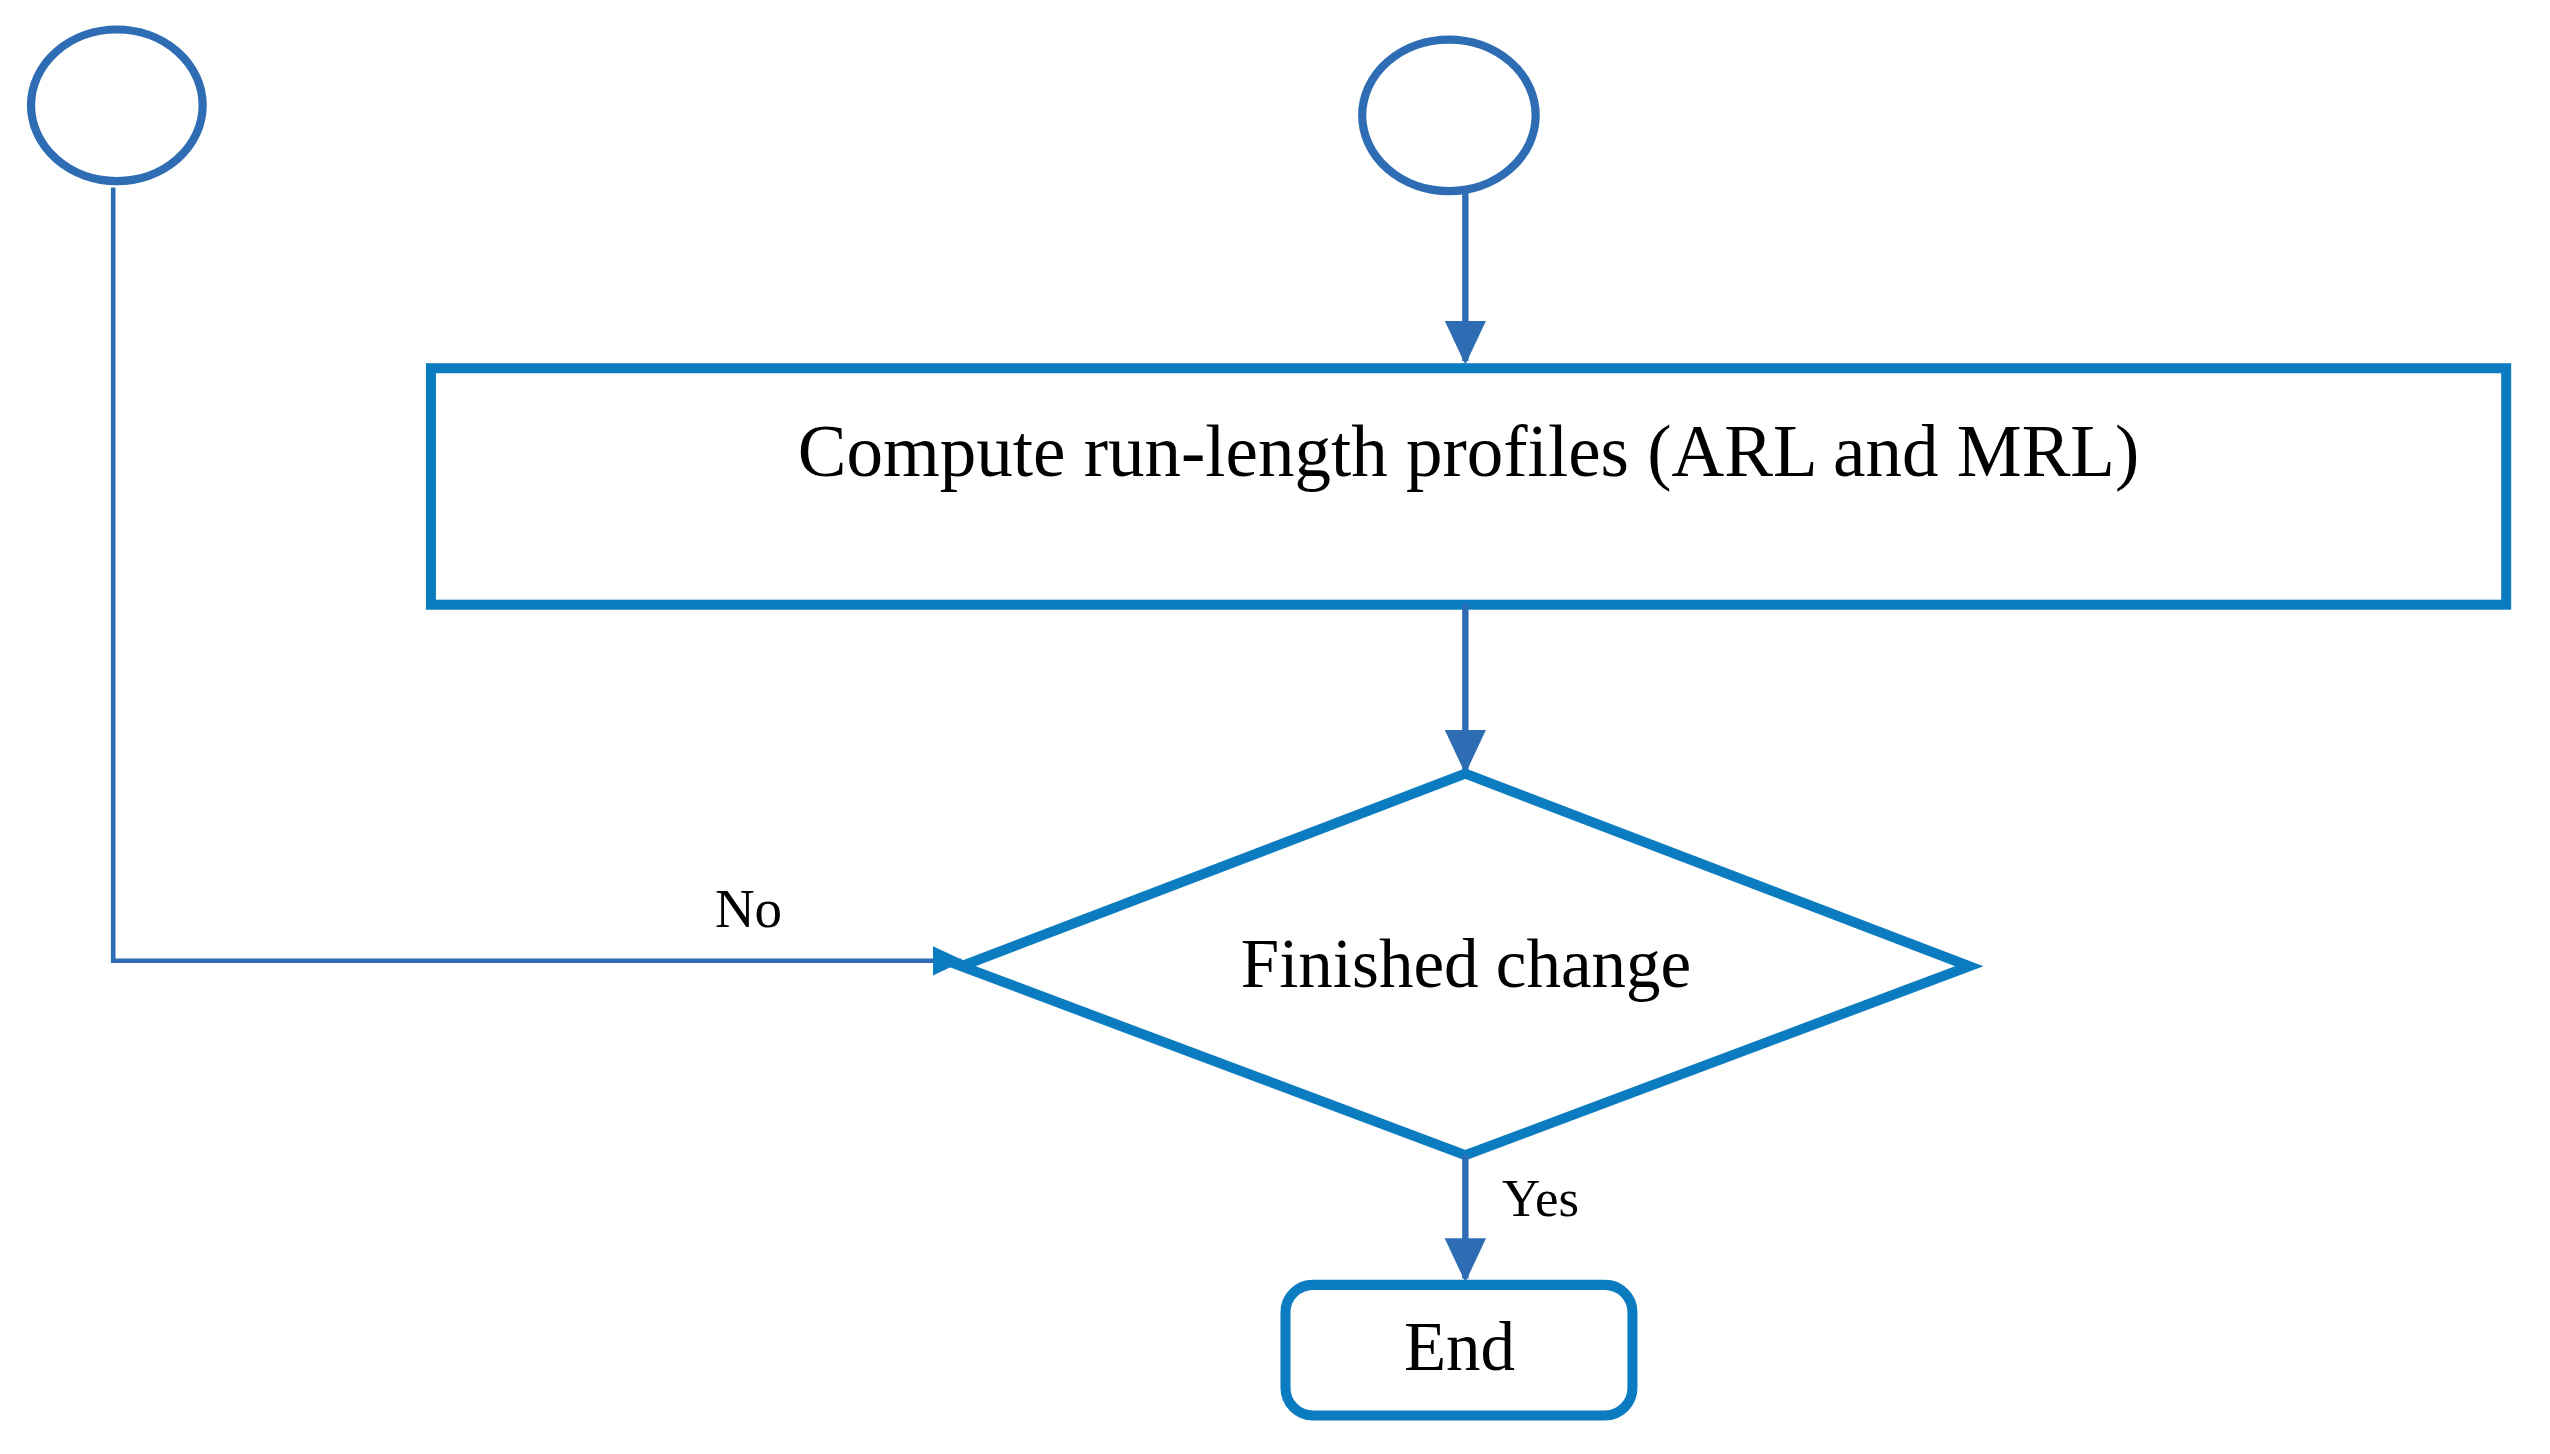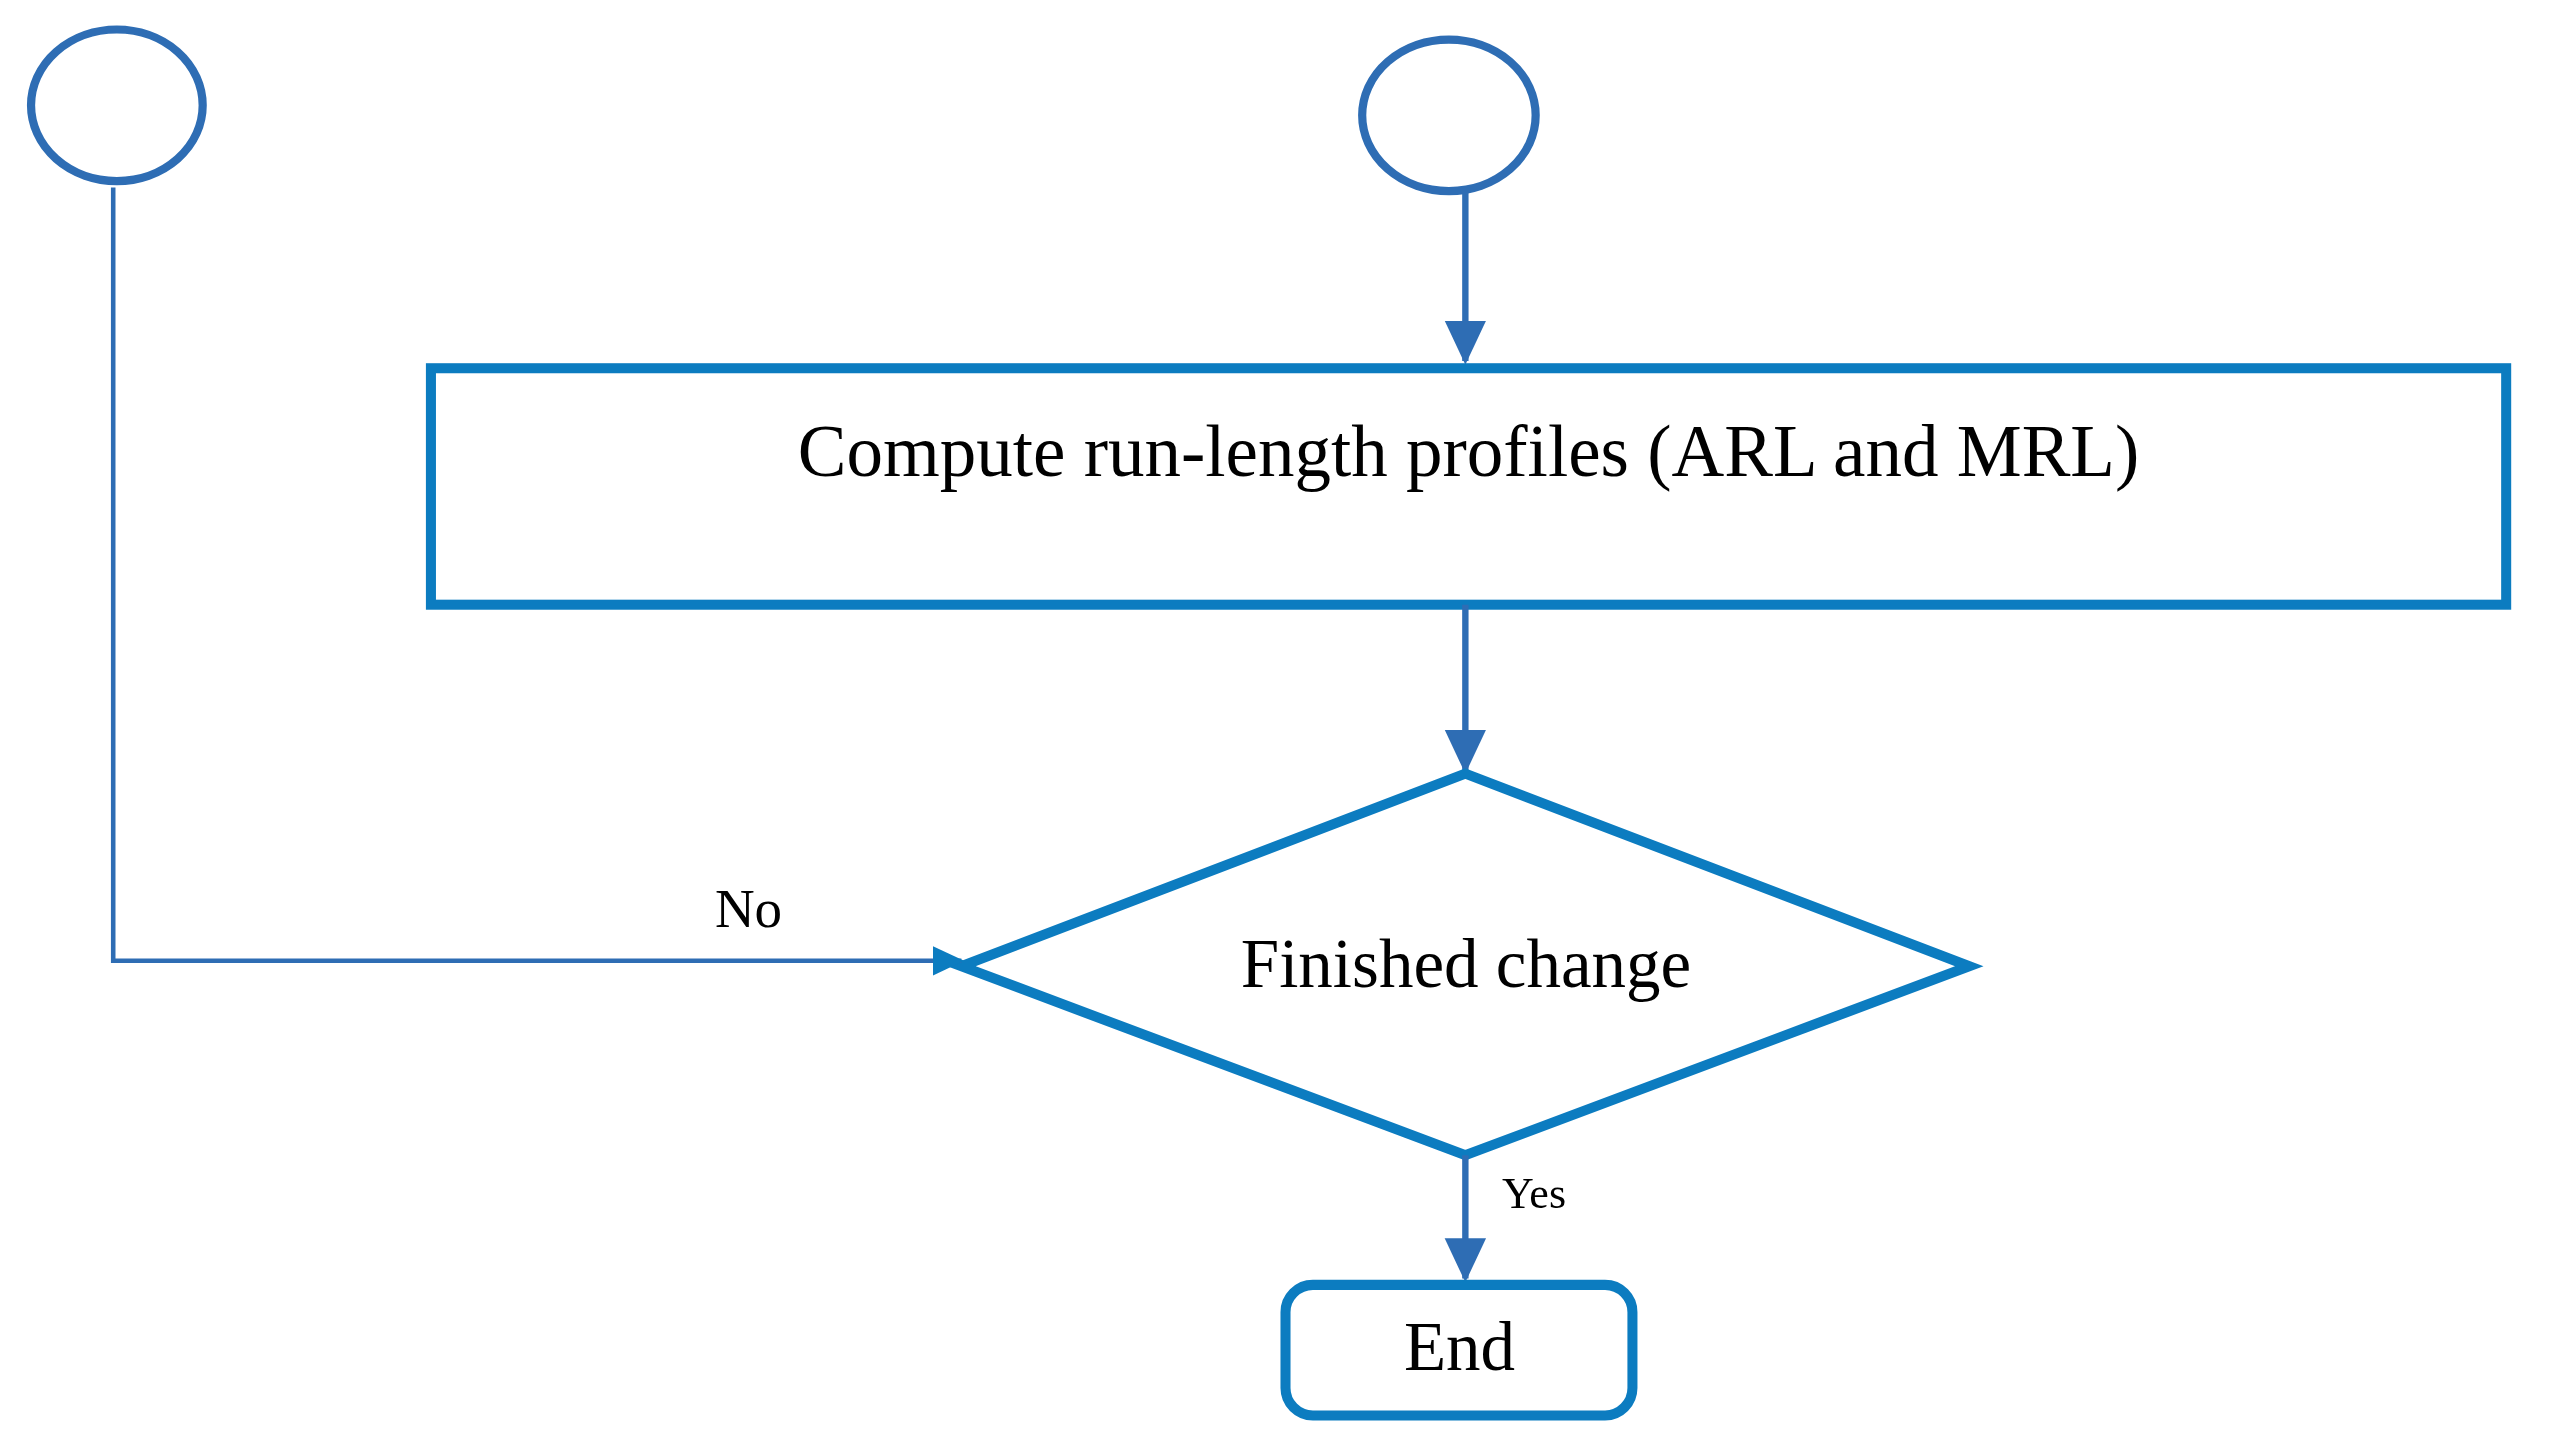--- a/index.html
+++ b/index.html
@@ -57,21 +57,21 @@
   #edge-label-no {
     left: 630px;
     top: 881px;
     width: 237px;
     font-size: 55px;
   }
   #edge-label-yes {
     left: 1502px;
     top: 1172px;
     width: 183px;
-    font-size: 44px;
+    font-size: 53px;
     text-align: left;
   }
 </style>
 </head>
 <body>
 
 <div id="canvas">
 
   <svg id="flow-svg" viewBox="0 0 2793 1593">
     <defs>

